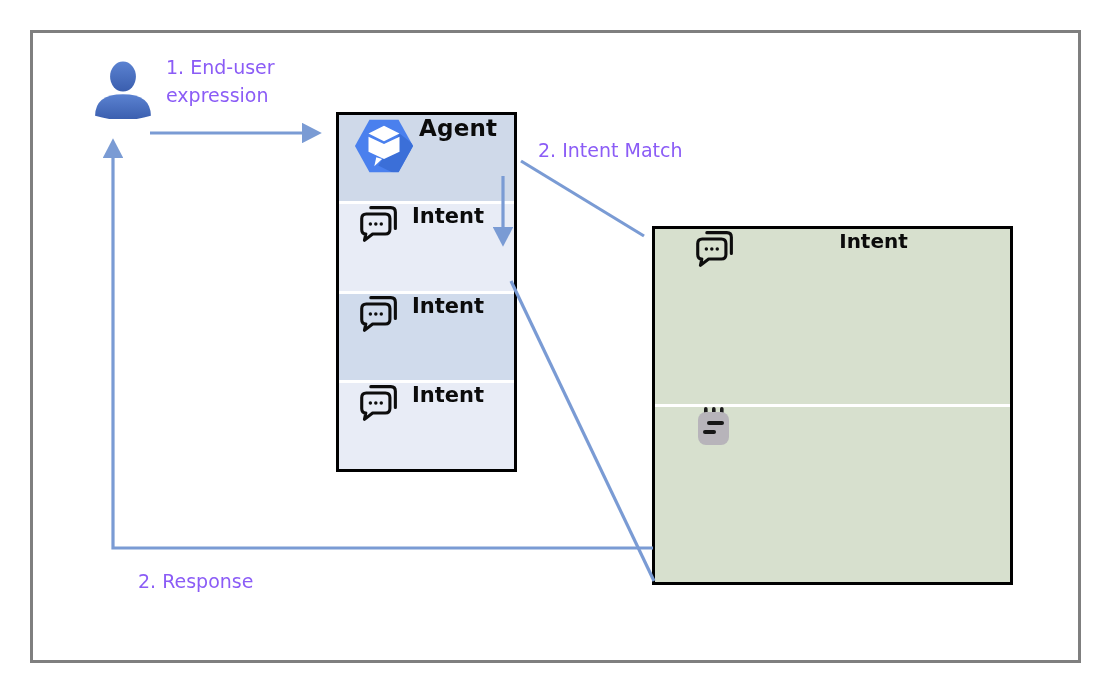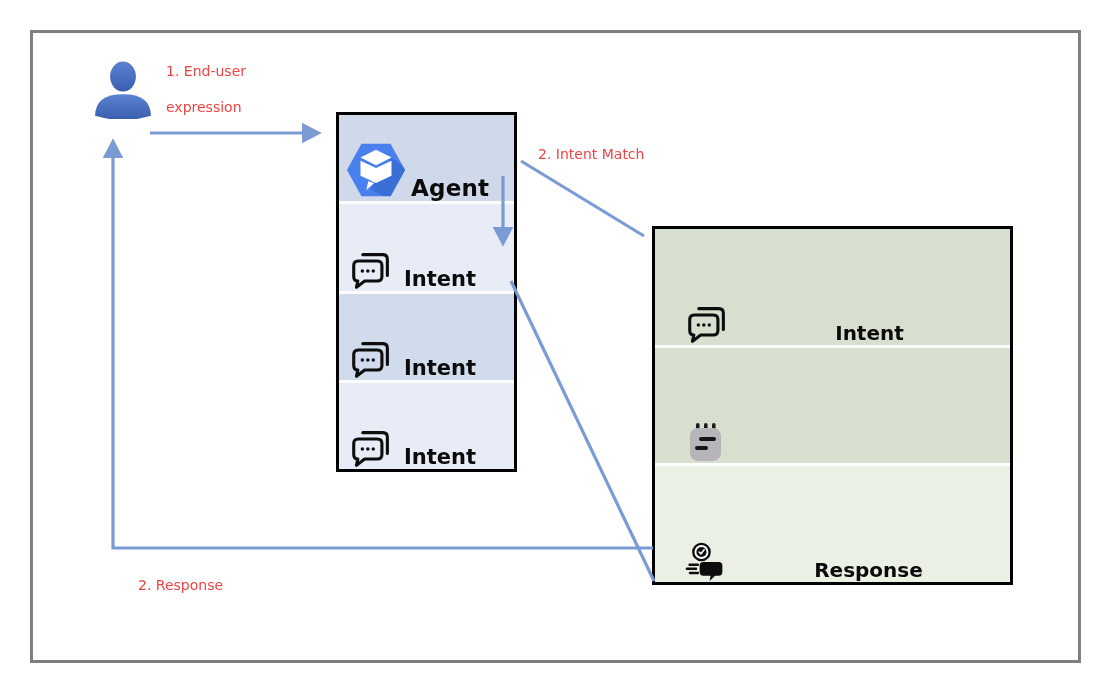--- a/index.html
+++ b/index.html
@@ -4,32 +4,32 @@
 <style>
   html,body{margin:0;padding:0;}
   body{
     width:1110px;height:698px;position:relative;background:#ffffff;
     font-family:"DejaVu Sans","Liberation Sans",sans-serif;overflow:hidden;color:#0b0b0b;
   }
   .frame{
     position:absolute;left:30px;top:30px;width:1051px;height:633px;
     border:3px solid var(--frame_border,#7f7f7f);box-sizing:border-box;background:#fff;
   }
-  .annotation{position:absolute;font-size:14px;color:#ef4444;line-height:36px;}
+  .annotation{position:absolute;font-size:19px;color:#8b5cf6;line-height:28px;}
   #step1{left:166px;top:53px;width:158px;}
   #step2{left:538px;top:136px;white-space:nowrap;}
   #step3{left:138px;top:567px;white-space:nowrap;}
 
   .panel{
     position:absolute;border:3px solid #000;box-sizing:border-box;background:#fff;
     display:flex;flex-direction:column;gap:3px;
   }
   #agent-panel{left:336px;top:112px;width:181px;height:360px;}
   #intent-panel{left:652px;top:226px;width:361px;height:359px;}
-  .row{flex:1;display:flex;align-items:flex-end;}
+  .row{flex:1;display:flex;align-items:flex-start;padding-left:8px;}
   .bg-header{background:var(--agent_header_bg,#cfd9e9);}
   .bg-light{background:var(--agent_row_light,#e8ecf6);}
   .bg-dark{background:var(--agent_row_dark,#d0dbec);}
   .bg-green-dark{background:var(--detail_row_dark,#d7e0ce);}
   .bg-green-light{background:var(--detail_row_light,#ebf0e5);}
 
   .agent-title{font-weight:bold;font-size:23px;margin-left:2px;letter-spacing:.2px;}
   .intent-label{font-weight:bold;font-size:21px;margin-left:11px;}
   .detail-label{font-weight:bold;font-size:20px;flex:1;text-align:center;}
 
@@ -117,30 +117,20 @@
   <div class="row bg-green-dark">
     <svg class="detail-icon" viewBox="0 0 40 40">
       <rect x="10" y="0" width="3.6" height="7" rx="1.8" fill="#1c1c1c"></rect>
       <rect x="18" y="0" width="3.6" height="7" rx="1.8" fill="#1c1c1c"></rect>
       <rect x="26" y="0" width="3.6" height="7" rx="1.8" fill="#1c1c1c"></rect>
       <rect x="4" y="5" width="31" height="33" rx="8" fill="#b7b4ba"></rect>
       <rect x="13" y="14" width="17" height="4" rx="2" fill="#161616"></rect>
       <rect x="9" y="23" width="13" height="4" rx="2" fill="#161616"></rect>
     </svg>
   </div>
-  <div class="row bg-green-light">
-    <svg class="detail-icon" viewBox="0 0 46 44">
-      <circle cx="18" cy="11" r="9" fill="#ffffff" stroke="#0d0d0d" stroke-width="2.6"></circle>
-      <circle cx="18" cy="11" r="5.6" fill="#0d0d0d"></circle>
-      <path d="M15.4 11 L17.4 13 L21 8.6" fill="none" stroke="#ffffff" stroke-width="1.7" stroke-linecap="round"></path>
-      <path d="M5 25 H14 M2 29.5 H12 M5.5 34 H14" stroke="#0d0d0d" stroke-width="2.8" stroke-linecap="round"></path>
-      <path d="M20 22 H37 Q41 22 41 26 V33 Q41 37 37 37 H33 L27 43 L28 37 H20 Q16 37 16 33 V26 Q16 22 20 22 Z" fill="#0d0d0d"></path>
-    </svg>
-    <span class="detail-label">Response</span>
-  </div>
 </div>
 
 <svg id="overlay" width="1110" height="698" viewBox="0 0 1110 698">
   <defs>
     <marker id="ah" markerWidth="7" markerHeight="6.4" refX="5" refY="3.2" orient="auto" markerUnits="strokeWidth">
       <path d="M0,0 L6.2,3.2 L0,6.4 Z" fill="var(--arrow,#7a9bd4)"></path>
     </marker>
   </defs>
   <path d="M150 133 H318" stroke="var(--arrow,#7a9bd4)" stroke-width="3.2" fill="none" marker-end="url(#ah)"></path>
   <path d="M503 176 V243" stroke="var(--arrow,#7a9bd4)" stroke-width="3.2" fill="none" marker-end="url(#ah)"></path>

